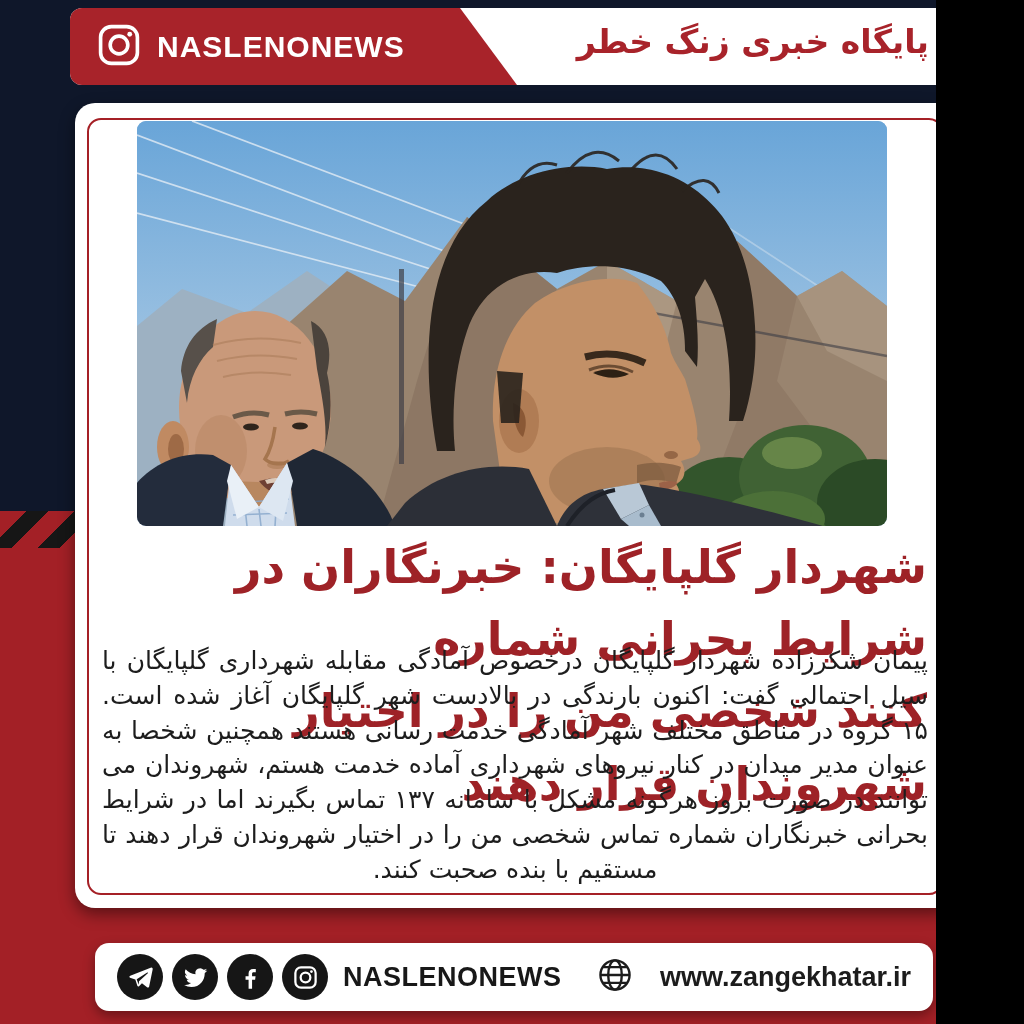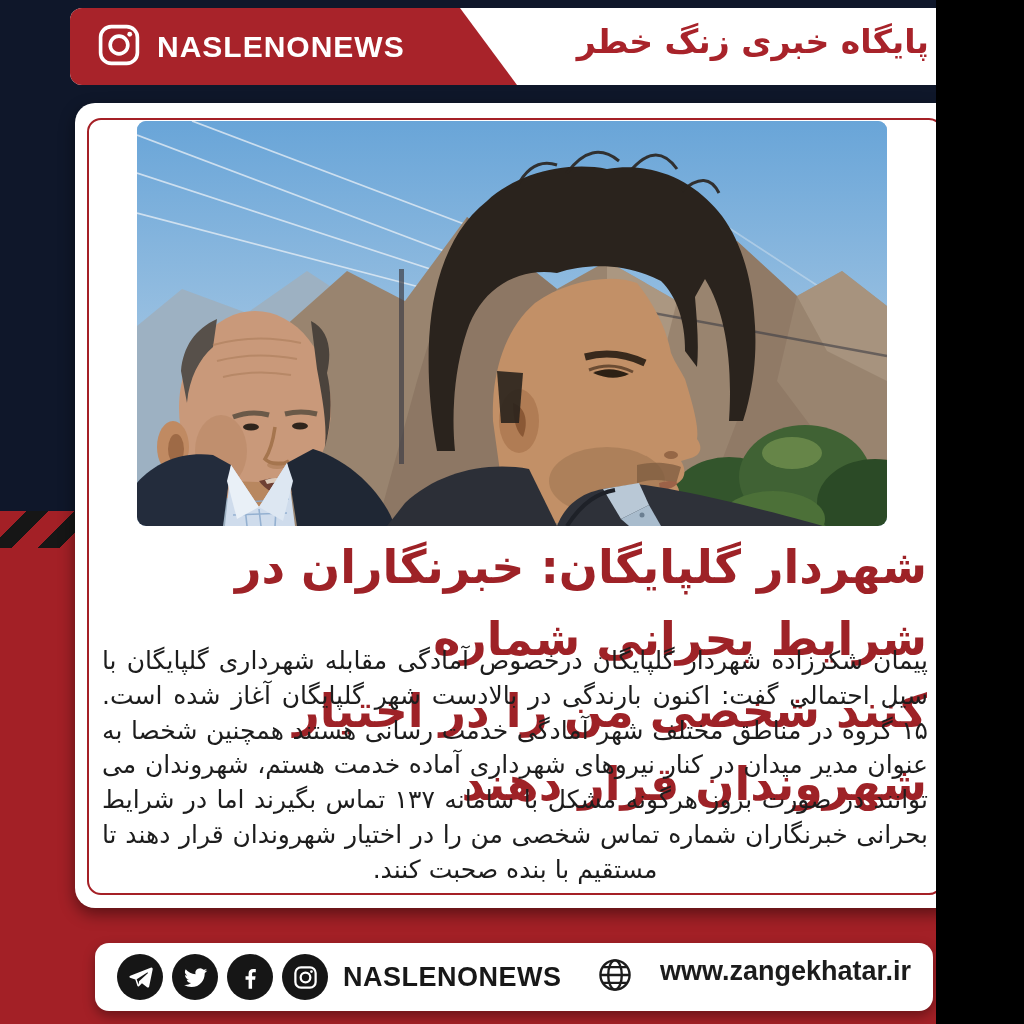--- a/index.html
+++ b/index.html
@@ -37,21 +37,21 @@
 
   
   .footer{position:absolute;left:95px;top:943px;width:838px;height:68px;background:#ffffff;
     border-radius:14px;box-shadow:0 5px 12px rgba(0,0,0,.35);
     display:flex;align-items:center;padding:0 22px;box-sizing:border-box;}
   .social-row{display:flex;align-items:center;gap:9px;}
   .social-circle{width:46px;height:46px;border-radius:50%;background:#161616;
     display:flex;align-items:center;justify-content:center;flex:none;}
   .footer-handle{margin-left:15px;font-family:"Liberation Sans",sans-serif;font-weight:bold;
     font-size:27px;color:#181818;letter-spacing:.5px;}
-  .footer-right{margin-left:auto;display:flex;align-items:flex-start;gap:26px;}
+  .footer-right{margin-left:auto;display:flex;align-items:center;gap:26px;}
   .website-url{font-family:"Liberation Sans",sans-serif;font-weight:bold;font-size:27px;color:#1c1c1c;}
 </style>
 </head>
 <body>
 
 <div class="canvas">
 
   <div class="bg-stripes"></div>
   <div class="bg-red"></div>
 

